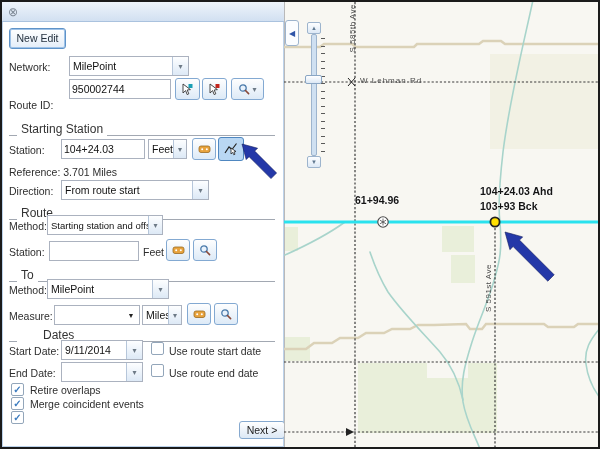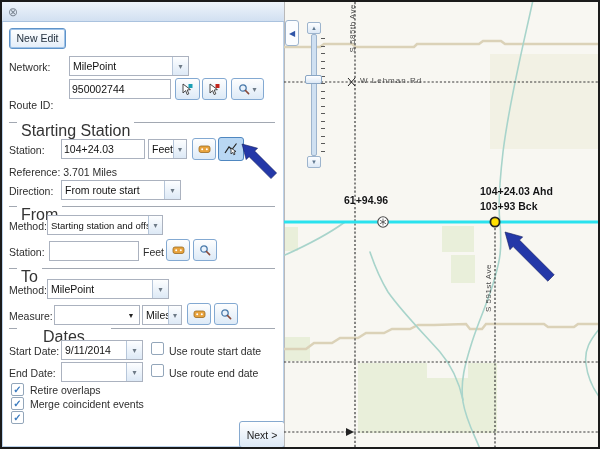--- a/index.html
+++ b/index.html
@@ -28,28 +28,28 @@
           border-left:1px solid #b6c6da; color:#6d7a86; font-size:8px; display:flex; align-items:center; justify-content:center; }
   .darktrig { position:absolute; right:2px; top:0; bottom:0; width:12px; color:#222; font-size:7px;
               display:flex; align-items:center; justify-content:center; }
   .inp { position:absolute; height:20px; background:#fff; border:1px solid #abb2bf; font-family:"Liberation Sans",sans-serif;
          font-size:10.5px; color:#111; padding:0 2px; }
 
   .iconbtn { position:absolute; width:25px; height:22px; border:1px solid #83a9d2; border-radius:3px;
              background:linear-gradient(#fefefe,#ddeaf7); display:flex; align-items:center; justify-content:center; gap:2px; }
   .iconbtn.pressed { background:#b9d7f3; border-color:#4f87c0; }
 
-  .sect { position:absolute; left:6px; right:8px; display:flex; align-items:flex-start; gap:4px;
-          font-size:16px; color:#333; white-space:nowrap; }
+  .sect { position:absolute; left:6px; right:8px; display:flex; align-items:flex-end; gap:4px;
+          font-size:12px; color:#333; white-space:nowrap; }
   .sect::before { content:""; width:8px; border-top:1px solid #a2a8b2; }
   .sect .line { flex:1; border-top:1px solid #a2a8b2; }
 
   .cb { position:absolute; width:13px; height:13px; background:#fff; border:1px solid #93a6ba; border-radius:2px;
         display:flex; align-items:center; justify-content:center; font-size:10px; color:#3b7bbf; font-weight:bold; line-height:1; }
-  .nextbtn { position:absolute; left:236px; top:399px; width:46px; height:27px; font-family:"Liberation Sans",sans-serif;
+  .nextbtn { position:absolute; left:236px; top:399px; width:46px; height:18px; font-family:"Liberation Sans",sans-serif;
              font-size:10.5px; color:#222; background:linear-gradient(#ffffff,#dcE8f5); border:1px solid #86a9cf; border-radius:3px; }
 
   
   .map { position:absolute; left:282px; top:0; width:314px; height:445px; background:#f8f7f2; overflow:hidden;
          box-shadow:inset 1px 0 0 #b9b9b9; }
   .map svg.base { position:absolute; left:0; top:0; }
   .maplabel { position:absolute; font-size:10.5px; font-weight:bold; color:#141414;
               text-shadow:0 0 2px #fff, 0 0 2px #fff; white-space:nowrap; }
   .roadlabel-h { position:absolute; font-size:8px; color:#4a4a4a; letter-spacing:1px; white-space:nowrap; }
   .roadlabel-v { position:absolute; font-size:8px; color:#4a4a4a; letter-spacing:0.5px; white-space:nowrap;
@@ -132,27 +132,27 @@
       <div class="iconbtn pressed" style="left:215px;top:115px;width:26px;height:24px;">
         <svg width="14" height="14" viewBox="0 0 14 14">
           <path d="M1,11 L5,5 L8,7.5 L12.5,1.5" fill="none" stroke="#222" stroke-width="1.2"></path>
           <path d="M7,6 L7,12 L8.7,10.4 L9.8,12.8 L11,12.2 L9.9,9.9 L12,9.5 Z" fill="#fff" stroke="#222" stroke-width="0.8"></path>
         </svg>
       </div>
 
       <span class="lbl" style="left:6px;top:144px;">Reference: 3.701 Miles</span>
 
       <span class="lbl" style="left:6px;top:163px;">Direction:</span>
-      <div class="fld" style="left:58px;top:158px;width:120px;">
+      <div class="fld" style="left:58px;top:158px;width:148px;">
         <span class="fval">From route start</span>
         <span class="trig">▾</span>
       </div>
 
       <div class="sect" style="top:184px;">
-        <span>From</span>
+        <span>Route</span>
           <span class="line"></span>
       </div>
 
       <span class="lbl" style="left:6px;top:198px;">Method:</span>
       <div class="fld" style="left:44px;top:193px;width:116px;">
         <span class="fval" style="font-size:9.5px;">Starting station and offset</span>
         <span class="trig" style="width:14px;">▾</span>
       </div>
 
       <span class="lbl" style="left:6px;top:224px;">Station:</span>
@@ -287,21 +287,21 @@
       <g>
         <circle cx="99" cy="220" r="5.2" fill="#ffffff" stroke="#4a4a4a" stroke-width="1.1"></circle>
         <path d="M99,216.5 L99,223.5 M95.9,218.2 L102.1,221.8 M102.1,218.2 L95.9,221.8" stroke="#4a4a4a" stroke-width="0.8"></path>
       </g>
 
       <circle cx="211" cy="220" r="4.6" fill="#ffdf00" stroke="#222222" stroke-width="1.8"></circle>
 
       <polygon points="221,230 238.7,234.9 235.5,238.1 270.2,272.8 263.8,279.2 229.1,244.5 225.9,247.7" fill="#2438a8" stroke="#141f5e" stroke-width="0.6"></polygon>
     </svg>
 
-    <div class="maplabel" style="left:60px;top:192px;">61+94.96</div>
+    <div class="maplabel" style="left:71px;top:192px;">61+94.96</div>
     <div class="maplabel" style="left:196px;top:183px;">104+24.03 Ahd</div>
     <div class="maplabel" style="left:196px;top:198px;">103+93 Bck</div>
     <div class="roadlabel-h" style="left:76px;top:74px;">W Lehman Rd</div>
     <div class="roadlabel-v" style="left:64px;top:2px;">S 585th Ave</div>
     <div class="roadlabel-v" style="left:200px;top:262px;">S 591st Ave</div>
 
     <div class="collapse-tab">
       <span>◀</span>
     </div>
     <div class="sliderbtn" style="left:23px;top:20px;">

